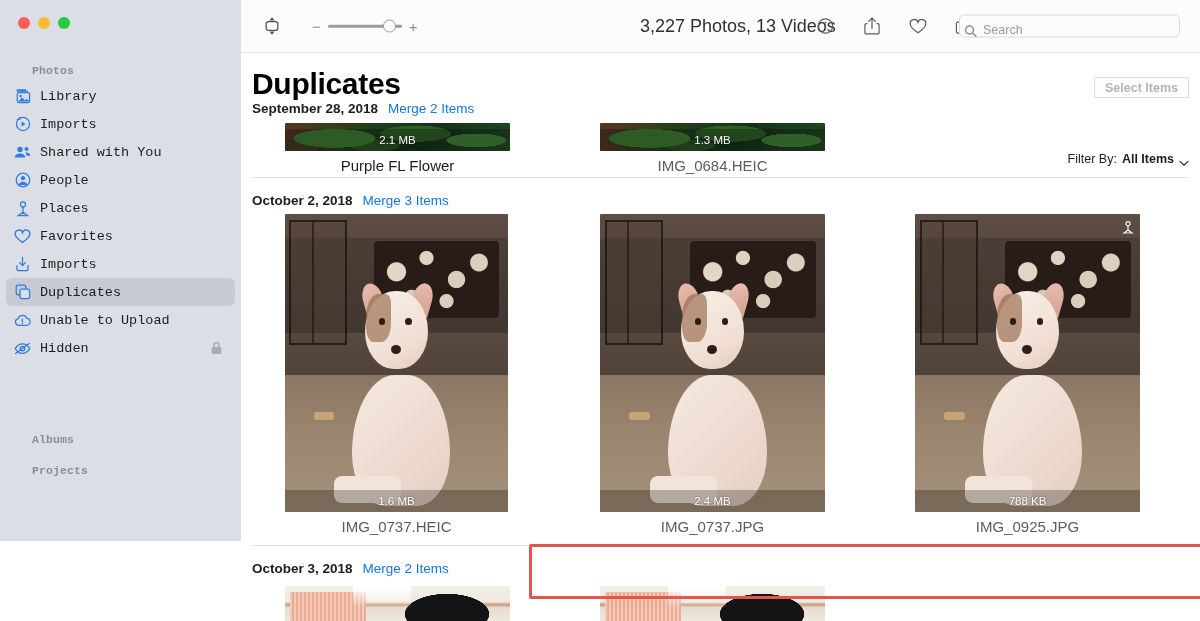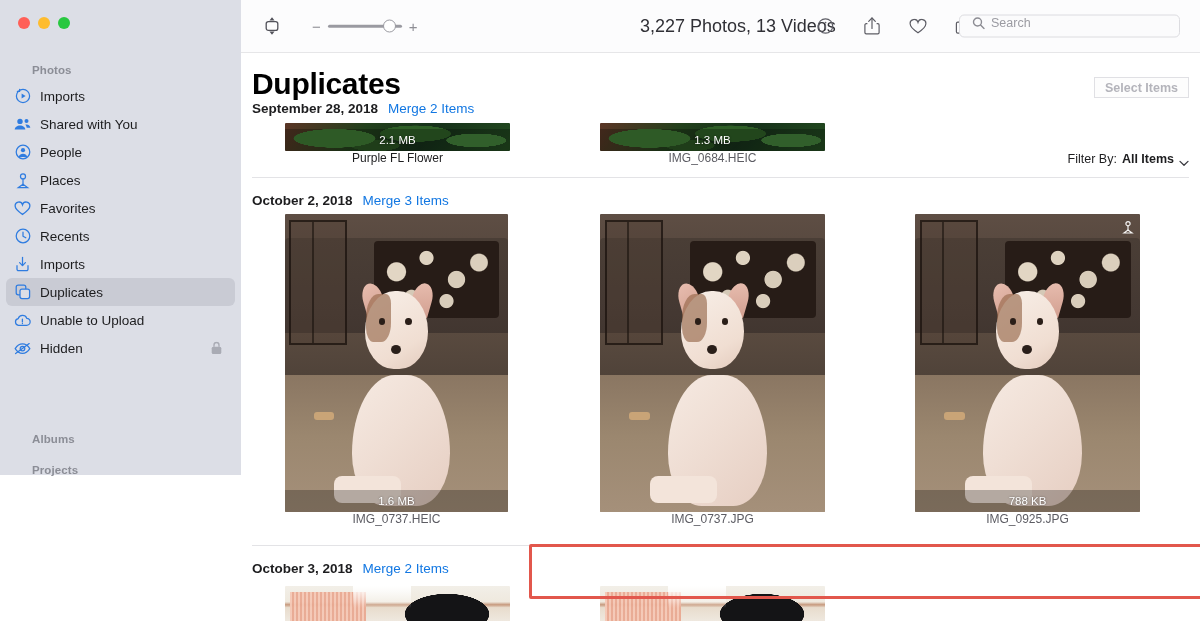--- a/index.html
+++ b/index.html
@@ -10,24 +10,25 @@
     background:#ffffff;
   }
   #app {
     position:relative;
     width:1200px; height:621px;
     display:flex;
   }
 
   
   #sidebar {
-    width:241px; height:475px;
+    width:241px; height:541px;
     background:#dcdee6;
     position:relative;
     flex:0 0 241px;
+    font-family:Liberation Mono, monospace;
   }
   #traffic-lights {
     position:absolute; top:17px; left:18px;
     display:flex; gap:8px; align-items:center;
   }
   .tl { width:12px; height:12px; border-radius:50%; }
   .tl.red    { background:#ff5f57; }
   .tl.yellow { background:#febc2e; }
   .tl.green  { background:#28c840; }
 
@@ -101,21 +102,21 @@
   }
   #tb-icons {
     position:absolute; left:575px; top:50%; transform:translateY(-50%);
     display:flex; align-items:center; gap:27px;
   }
   .tb-ico { width:19px; height:19px; color:#5d5d65; display:flex; align-items:center; justify-content:center;}
   #search-box {
     position:absolute; left:718px; top:50%; transform:translateY(-50%);
     width:221px; height:23px;
     background:#fbfbfc; border:1px solid #dcdce0; border-radius:5px;
-    display:flex; align-items:flex-start; gap:6px; padding-left:12px;
+    display:flex; align-items:flex-end; gap:6px; padding-left:4px;
   }
   #search-icon { width:13px; height:13px; color:#8c8c93; flex:0 0 13px; }
   #search-input {
     border:none; outline:none; background:transparent;
     font-family:"Liberation Sans", sans-serif;
     font-size:12.5px; color:#1d1d1f; width:180px;
   }
   #search-input::placeholder { color:#9b9ba2; }
 
   
@@ -160,22 +161,22 @@
     border-radius:1px;
   }
   .ph-size {
     position:absolute; left:0; right:0; bottom:0;
     height:22px; line-height:22px;
     text-align:center; color:#fff; font-size:11.5px;
     background:rgba(0,0,0,0.26);
     text-shadow:0 0 2px rgba(0,0,0,.5);
   }
   .ph-name {
-    text-align:center;
-    font-size:12px; color:#5c5c63;
+    margin-top:6px; text-align:center;
+    font-size:15px; color:#5c5c63;
   }
   .ph-name.dark { color:#1d1d1f; }
   .pin-ico {
     position:absolute; right:6px; top:6px;
     width:12px; height:14px; color:rgba(255,255,255,.92);
   }
 
   
   .art-dog {
     position:absolute; inset:0;
@@ -305,20 +306,31 @@
       <span class="tl red"></span>
       <span class="tl yellow"></span>
       <span class="tl green"></span>
     </div>
 
     <div id="sb-photos-label" class="sb-section">Photos</div>
 
     <nav id="sb-list">
         <div class="sb-item">
           <span class="sb-ico">
+            <svg width="17" height="15" viewBox="0 0 17 15" fill="none" stroke="currentColor" stroke-width="1.25">
+              <rect x="3.2" y="3.6" width="12.4" height="10" rx="2"></rect>
+              <path d="M3.2 2.2 H13.4 M3.2 .9 H11.6" stroke-linecap="round"></path>
+              <circle cx="6.6" cy="7" r="1.3" fill="currentColor" stroke="none"></circle>
+              <path d="M4 12.6 L8 8.6 L11 11.2 L12.6 9.8 L15.4 12.6 Z" fill="currentColor" stroke="none"></path>
+            </svg>
+          </span>
+          <span class="sb-label">Library</span>
+        </div>
+        <div class="sb-item">
+          <span class="sb-ico">
             <svg width="16" height="16" viewBox="0 0 16 16" fill="none" stroke="currentColor" stroke-width="1.25">
               <circle cx="8" cy="8" r="6.6"></circle>
               <path d="M6.6 5.6 L10.6 8 L6.6 10.4 Z" fill="currentColor" stroke="none"></path>
               <path d="M2.4 3.4 L4.6 3.4 L4.6 1.3" stroke-linecap="round" stroke-linejoin="round"></path>
             </svg>
           </span>
           <span class="sb-label">Imports</span>
         </div>
         <div class="sb-item">
           <span class="sb-ico">
@@ -351,29 +363,20 @@
           </span>
           <span class="sb-label">Places</span>
         </div>
         <div class="sb-item">
           <span class="sb-ico">
             <svg width="17" height="15" viewBox="0 0 17 15" fill="none" stroke="currentColor" stroke-width="1.3">
               <path d="M8.5 13.4 C4 10.4 1.2 8.2 1.2 5.3 A3.75 3.75 0 0 1 8.5 3.7 A3.75 3.75 0 0 1 15.8 5.3 C15.8 8.2 13 10.4 8.5 13.4 Z"></path>
             </svg>
           </span>
           <span class="sb-label">Favorites</span>
-        </div>
-        <div class="sb-item">
-          <span class="sb-ico">
-            <svg width="16" height="16" viewBox="0 0 16 16" fill="none" stroke="currentColor" stroke-width="1.25">
-              <circle cx="8" cy="8" r="6.8"></circle>
-              <path d="M8 4.2 V8.2 L10.8 9.8" stroke-linecap="round" stroke-linejoin="round"></path>
-            </svg>
-          </span>
-          <span class="sb-label">Recents</span>
         </div>
         <div class="sb-item">
           <span class="sb-ico">
             <svg width="15" height="16" viewBox="0 0 15 16" fill="none" stroke="currentColor" stroke-width="1.25">
               <path d="M2 9.3 V13.2 a1.4 1.4 0 0 0 1.4 1.4 H11.6 A1.4 1.4 0 0 0 13 13.2 V9.3"></path>
               <path d="M7.5 1.4 V9.4" stroke-linecap="round"></path>
               <path d="M4.6 6.6 L7.5 9.6 L10.4 6.6" stroke-linecap="round" stroke-linejoin="round"></path>
             </svg>
           </span>
           <span class="sb-label">Imports</span>
@@ -557,20 +560,21 @@
                 <div class="leg"></div>
                 <div class="ear l"></div>
                 <div class="ear r"></div>
                 <div class="head"></div>
                 <div class="patchL"></div>
                 <div class="eye l"></div>
                 <div class="eye r"></div>
                 <div class="nose"></div>
               </div>
 
+        <div class="ph-size">2.4 MB</div>
       </div>
       <div class="ph-name">IMG_0737.JPG</div>
     </div>
           <div class="cell" style="left:674px; top:161px; width:225px;">
       <div class="ph" style="height:298px;">
         <div class="art-dog">
                 <div class="couch"></div>
                 <div class="couch2"></div>
                 <div class="chair"></div>
                 <div class="blanket"></div>

